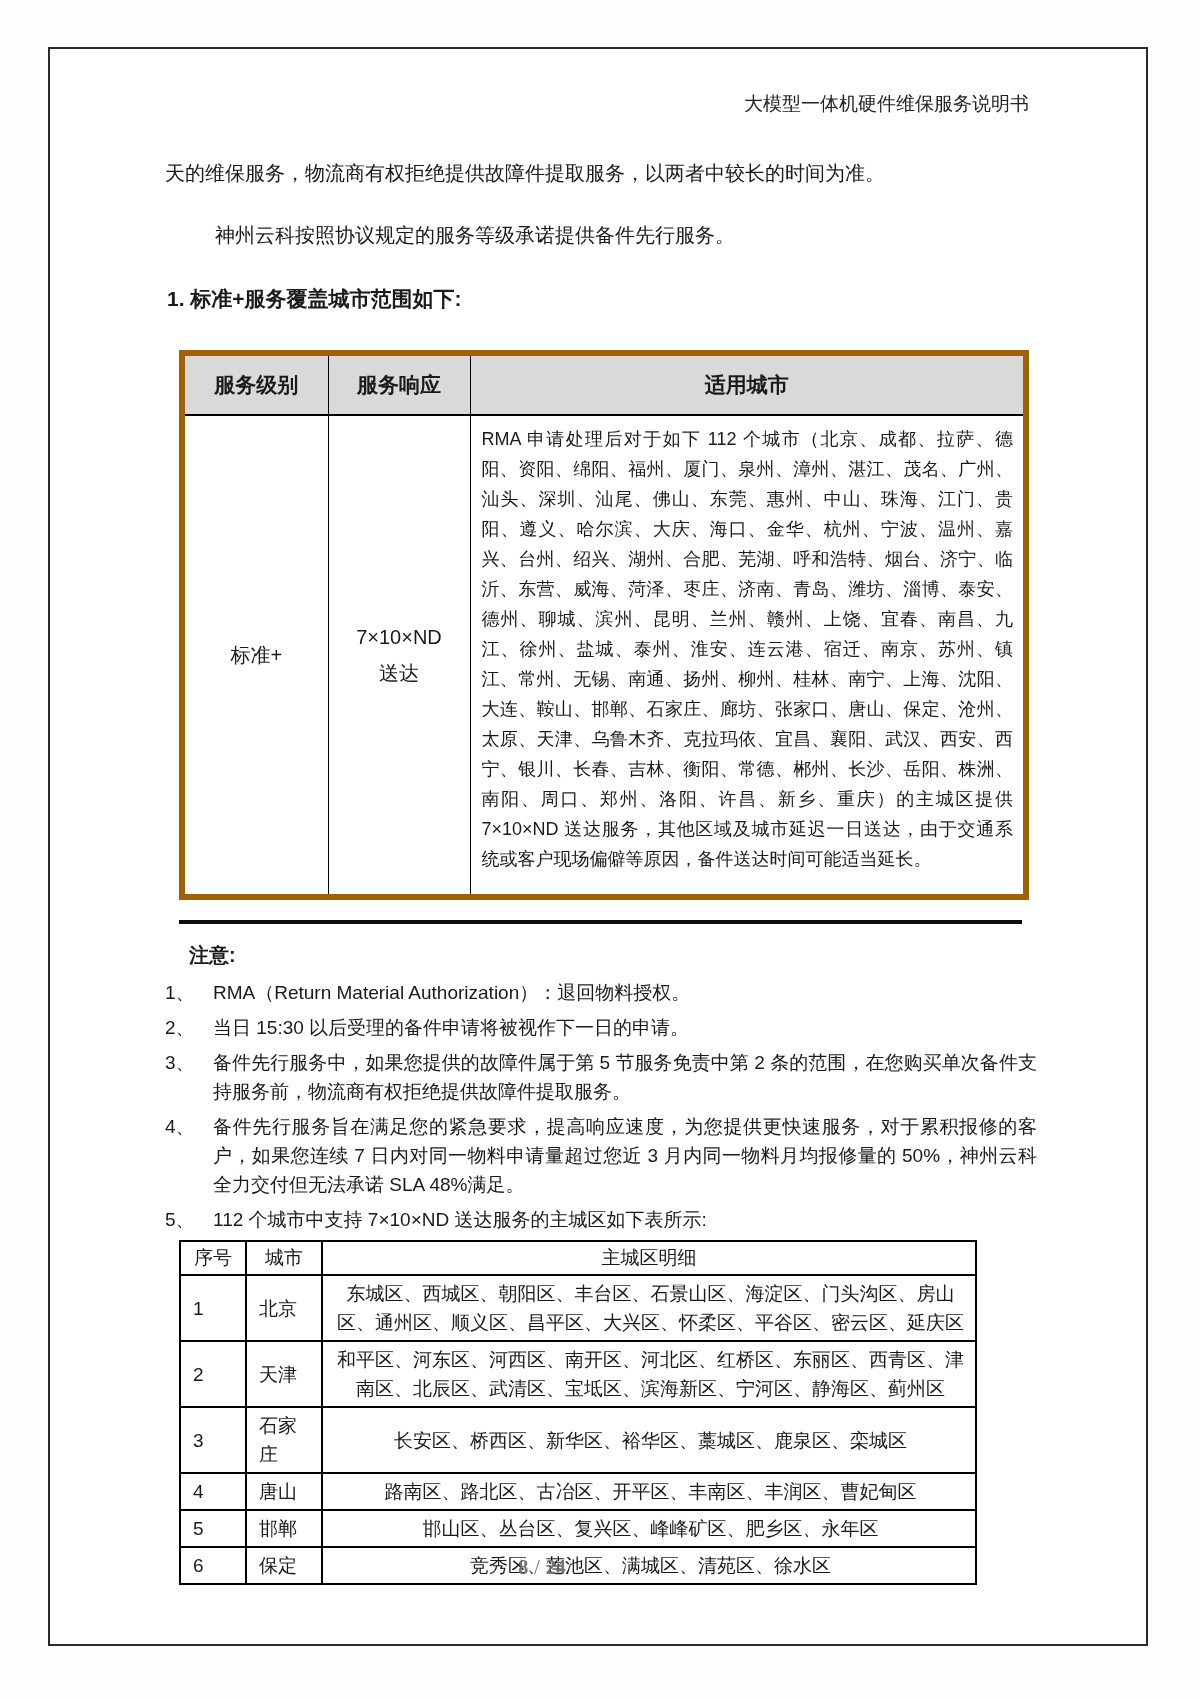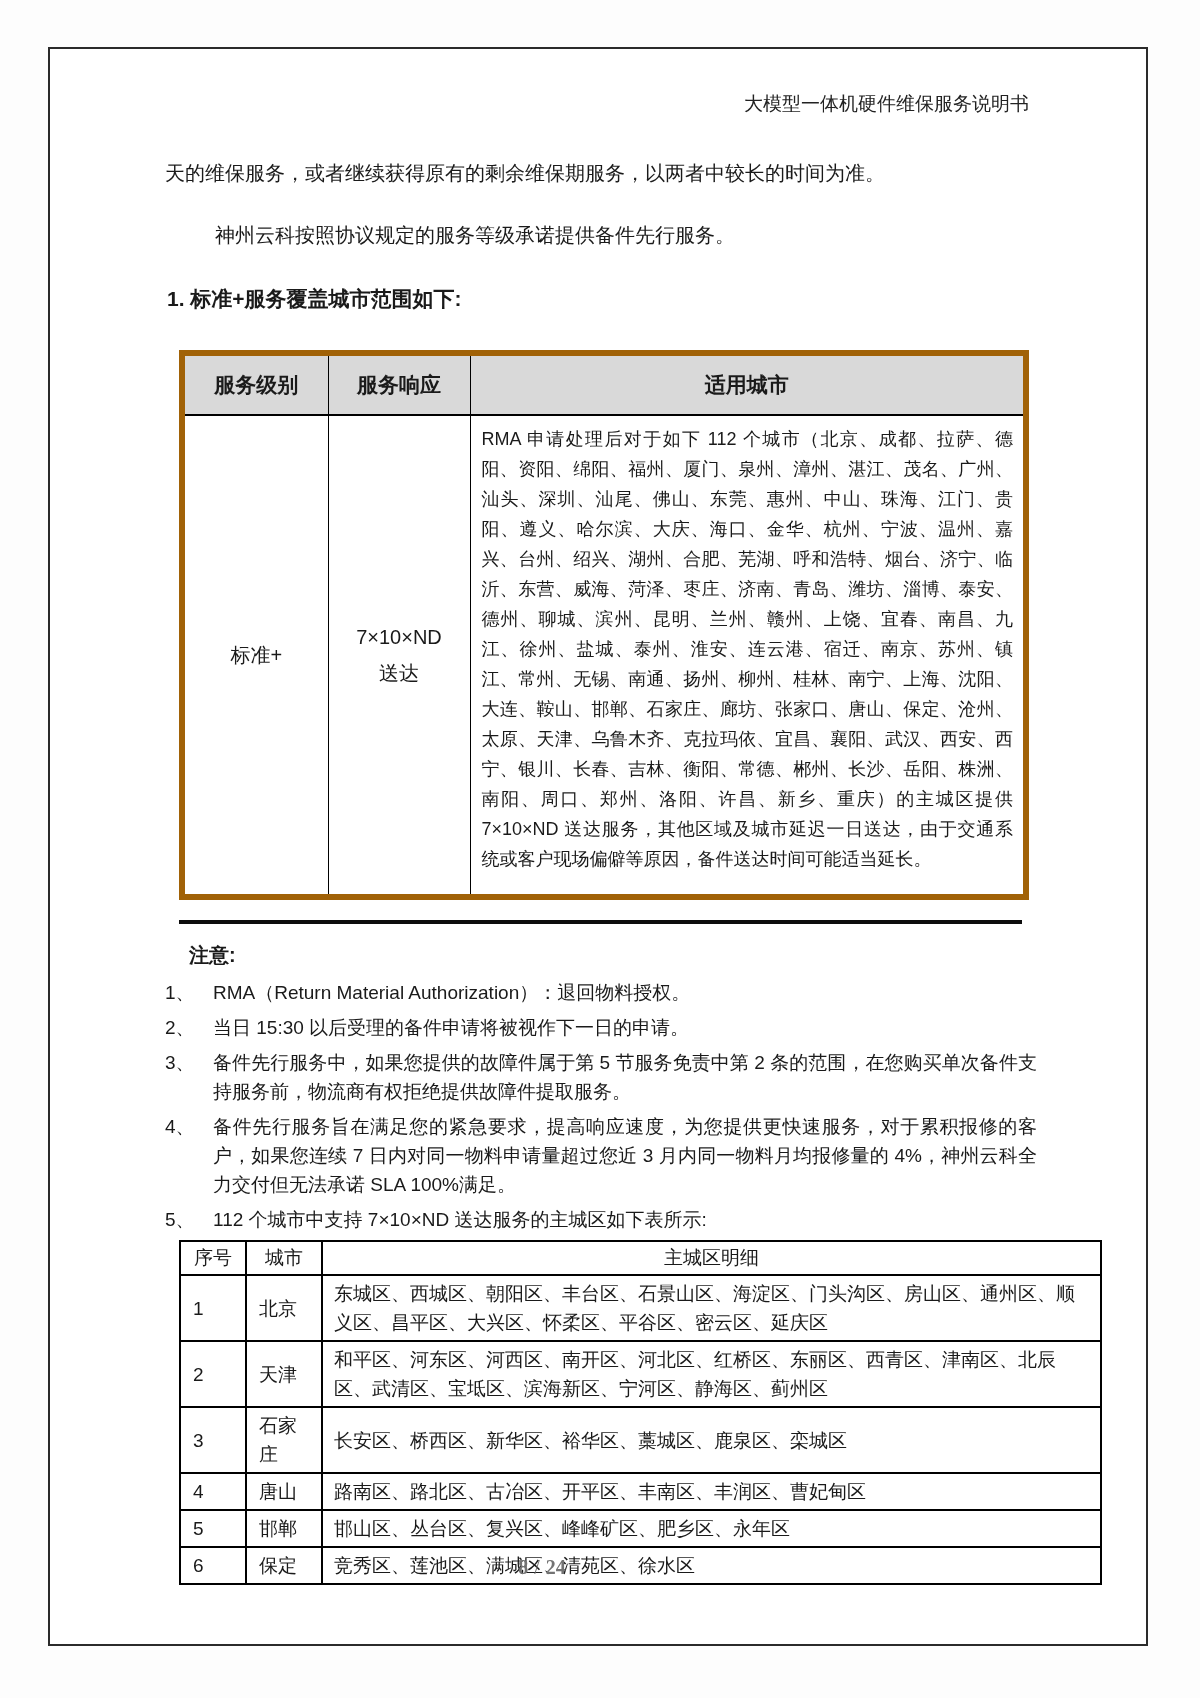--- a/index.html
+++ b/index.html
@@ -36,49 +36,49 @@
   .t1 td.cities{
     font-size:18px;line-height:30px;text-align:justify;text-justify:inter-ideograph;
     padding:8px 10px 20px 11px;
   }
   .divider{margin:20px 0 0 14px;width:843px;height:4px;background:#0d0d0d;}
   .note-title{margin-top:18px;font-size:20px;line-height:26px;font-weight:700;margin-left:24px;}
   .notes{margin-top:10px;}
   .note-item{display:flex;font-size:19px;line-height:29px;margin-bottom:6px;}
   .note-item .num{flex:0 0 48px;width:48px;}
   .note-item .txt{flex:1;text-align:justify;text-justify:inter-ideograph;}
-  .t2{margin:5px 0 0 14px;width:923px;border:2px solid #000;font-size:19px;padding-left:8px;}
+  .t2{margin:5px 0 0 14px;width:798px;border:2px solid #000;font-size:19px;padding-left:8px;}
   .t2 th{
     border:2px solid #000;font-weight:400;font-size:19px;height:30px;
     text-align:center;vertical-align:middle;background:#fff;
   }
   .t2 td{border:2px solid #000;vertical-align:middle;line-height:29px;padding:3px 8px;}
   .t2 .col-no{width:66px;}
   .t2 .col-city{width:76px;}
   .t2 td.no{padding-left:12px;}
   .t2 td.city{padding-left:12px;padding-right:10px;}
-  .t2 td.districts{padding-left:11px;text-align:left;}
+  .t2 td.districts{padding-left:11px;text-align:center;}
   .footer{
     position:absolute;left:0;top:1556px;width:1084px;text-align:center;
     font-family:"Liberation Serif","DejaVu Serif",serif;font-size:20px;color:#737373;
   }
   .footer .pg{font-weight:700;}
   .footer .sep{font-weight:400;padding:0 6px;}
 </style>
 </head>
 <body>
 
 <div class="page">
   <div class="frame"></div>
 
   <div class="content">
 
     <div class="header-title">大模型一体机硬件维保服务说明书</div>
 
-    <p class="p1">天的维保服务，或者继续获得原有的剩余维保期服务，以两者中较长的时间为准。</p>
+    <p class="p1">天的维保服务，物流商有权拒绝提供故障件提取服务，以两者中较长的时间为准。</p>
 
     <p class="p2">神州云科按照协议规定的服务等级承诺提供备件先行服务。</p>
 
     <div class="sec-heading">1. 标准+服务覆盖城市范围如下:</div>
 
     <table class="t1">
       <colgroup>
           <col class="col-level">
           <col class="col-resp">
           <col>
@@ -114,21 +114,21 @@
       <div class="note-item">
         <span class="num">2、</span>
         <span class="txt">当日 15:30 以后受理的备件申请将被视作下一日的申请。</span>
       </div>
       <div class="note-item">
         <span class="num">3、</span>
         <span class="txt">备件先行服务中，如果您提供的故障件属于第 5 节服务免责中第 2 条的范围，在您购买单次备件支持服务前，物流商有权拒绝提供故障件提取服务。</span>
       </div>
       <div class="note-item">
         <span class="num">4、</span>
-        <span class="txt">备件先行服务旨在满足您的紧急要求，提高响应速度，为您提供更快速服务，对于累积报修的客户，如果您连续 7 日内对同一物料申请量超过您近 3 月内同一物料月均报修量的 4%，神州云科全力交付但无法承诺 SLA 100%满足。</span>
+        <span class="txt">备件先行服务旨在满足您的紧急要求，提高响应速度，为您提供更快速服务，对于累积报修的客户，如果您连续 7 日内对同一物料申请量超过您近 3 月内同一物料月均报修量的 50%，神州云科全力交付但无法承诺 SLA 48%满足。</span>
       </div>
       <div class="note-item">
         <span class="num">5、</span>
         <span class="txt">112 个城市中支持 7×10×ND 送达服务的主城区如下表所示:</span>
       </div>
     </div>
 
     <table class="t2">
       <colgroup>
           <col class="col-no">

